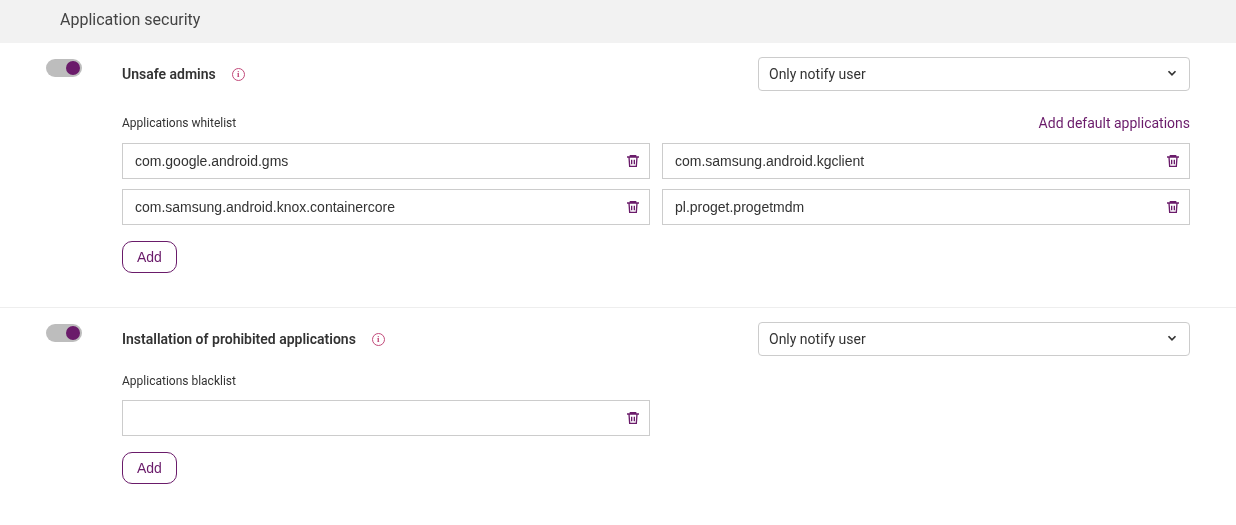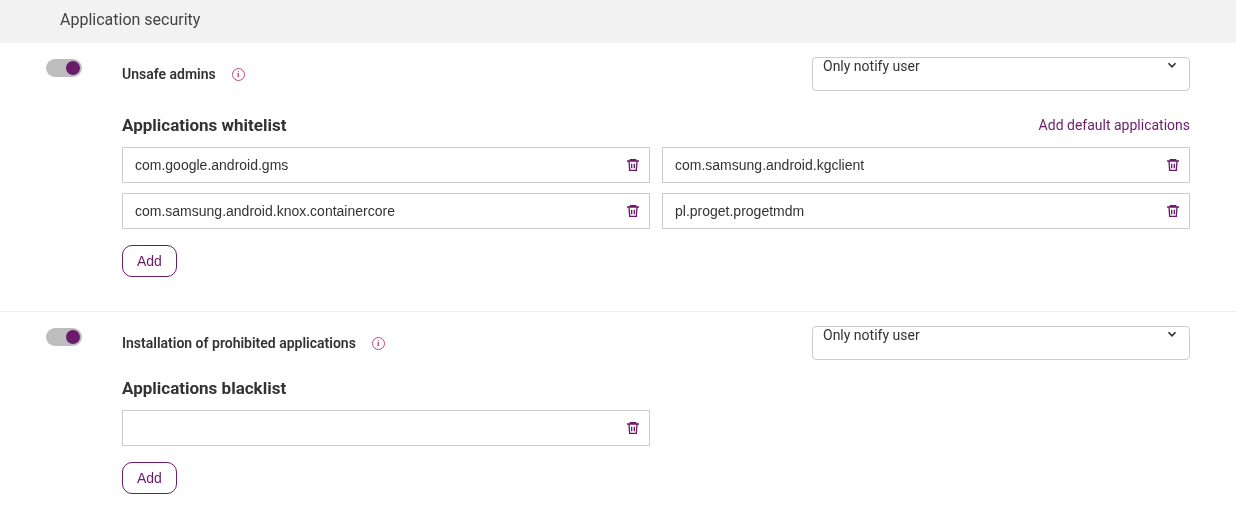--- a/index.html
+++ b/index.html
@@ -67,42 +67,43 @@
     border-radius: 50%;
     display: inline-flex;
     align-items: center; justify-content: center;
     font-size: 9px; line-height: 1;
     color: #c24a7a;
     font-style: normal;
     font-family: Georgia, serif;
   }
   .spacer { flex: 1; }
   .select {
-    width: 378px;
+    width: 432px;
     height: 34px;
     border: 1px solid #ccc;
     border-radius: 4px;
     padding: 0 10px;
     display: flex;
+    align-items: center;
     justify-content: space-between;
     cursor: pointer;
     background: #fff;
   }
   .chevron {
     font-size: 14px;
     color: #333;
   }
   .sub-header {
     display: flex;
     align-items: center;
     margin-bottom: 12px;
   }
   .sub-label {
-    font-weight: 700;
-    font-size: 17px;
+    font-weight: 400;
+    font-size: 12px;
   }
   .link {
     color: #6a1b6a;
     cursor: pointer;
     font-size: 14px;
   }
   .grid {
     display: grid;
     grid-template-columns: 1fr 1fr;
     gap: 10px 12px;

